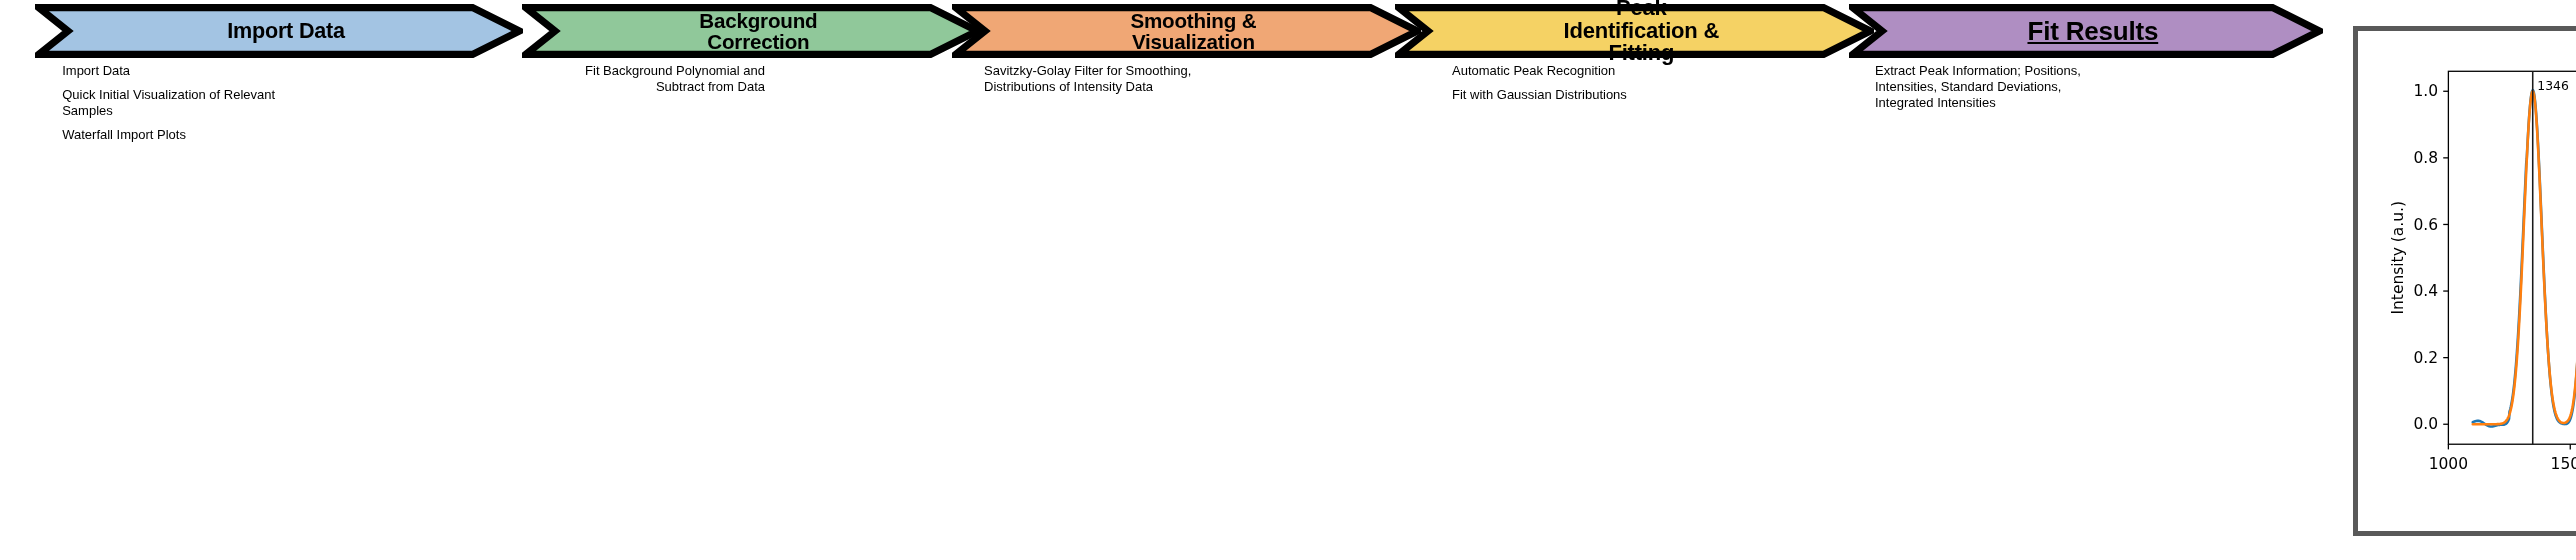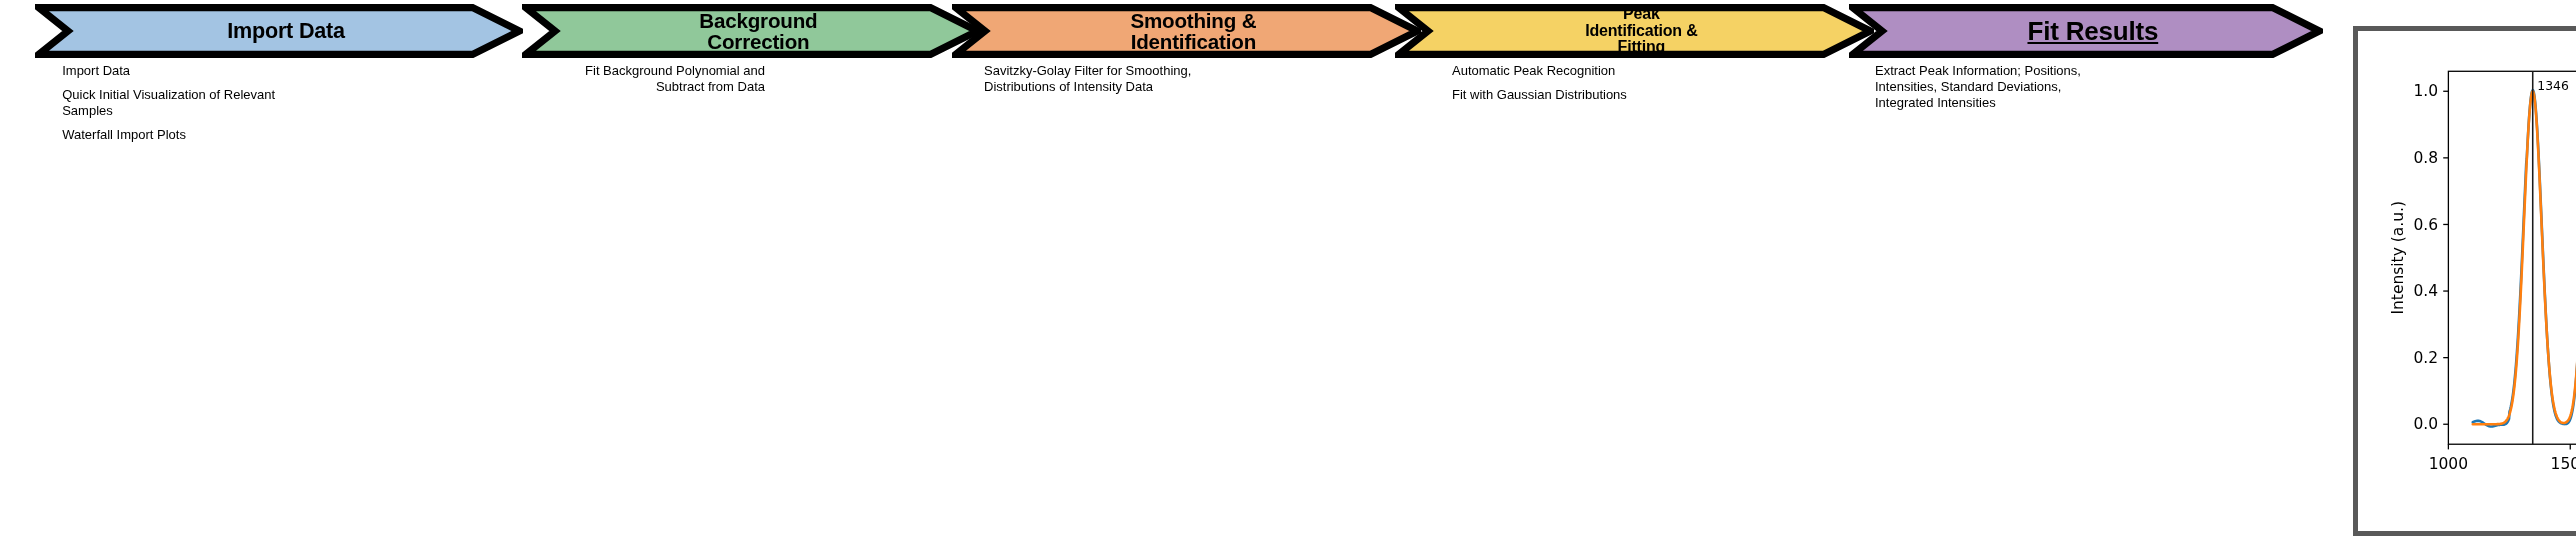--- a/index.html
+++ b/index.html
@@ -89,37 +89,37 @@
   <div class="stage" style="left:922px;width:495px;">
     <div class="chev-wrap" style="width:469px;">
       <div class="chev">
         <svg viewBox="0 0 910 105" preserveAspectRatio="none" aria-hidden="true">
           <polygon points="7,7 812,7 903,52.5 812,98 7,98 64,52.5" fill="#F0A775" stroke="#000" stroke-width="14" stroke-linejoin="miter"></polygon>
         </svg>
       </div>
       <div class="chev-label" style="font-size:20.6px;">
         <div>
           <span>Smoothing &amp;</span>
-          <span>Identification</span>
+          <span>Visualization</span>
         </div>
       </div>
     </div>
     <div class="desc" style="left:32px;width:216px;">
       <p>Savitzky-Golay Filter for Smoothing, Distributions of Intensity Data</p>
     </div>
   </div>
 
   <div class="stage" style="left:1365px;width:510px;">
     <div class="chev-wrap" style="width:479px;">
       <div class="chev">
         <svg viewBox="0 0 930 105" preserveAspectRatio="none" aria-hidden="true">
           <polygon points="7,7 832,7 923,52.5 832,98 7,98 64,52.5" fill="#F5D264" stroke="#000" stroke-width="14" stroke-linejoin="miter"></polygon>
         </svg>
       </div>
-      <div class="chev-label" style="font-size:16px;text-align:center;">
+      <div class="chev-label" style="font-size:22px;text-align:center;">
         <div>
           <span>Peak</span>
           <span>Identification &amp;</span>
           <span>Fitting</span>
         </div>
       </div>
     </div>
     <div class="desc" style="left:57px;width:216px;">
       <p>Automatic Peak Recognition</p>
       <p>Fit with Gaussian Distributions</p>

